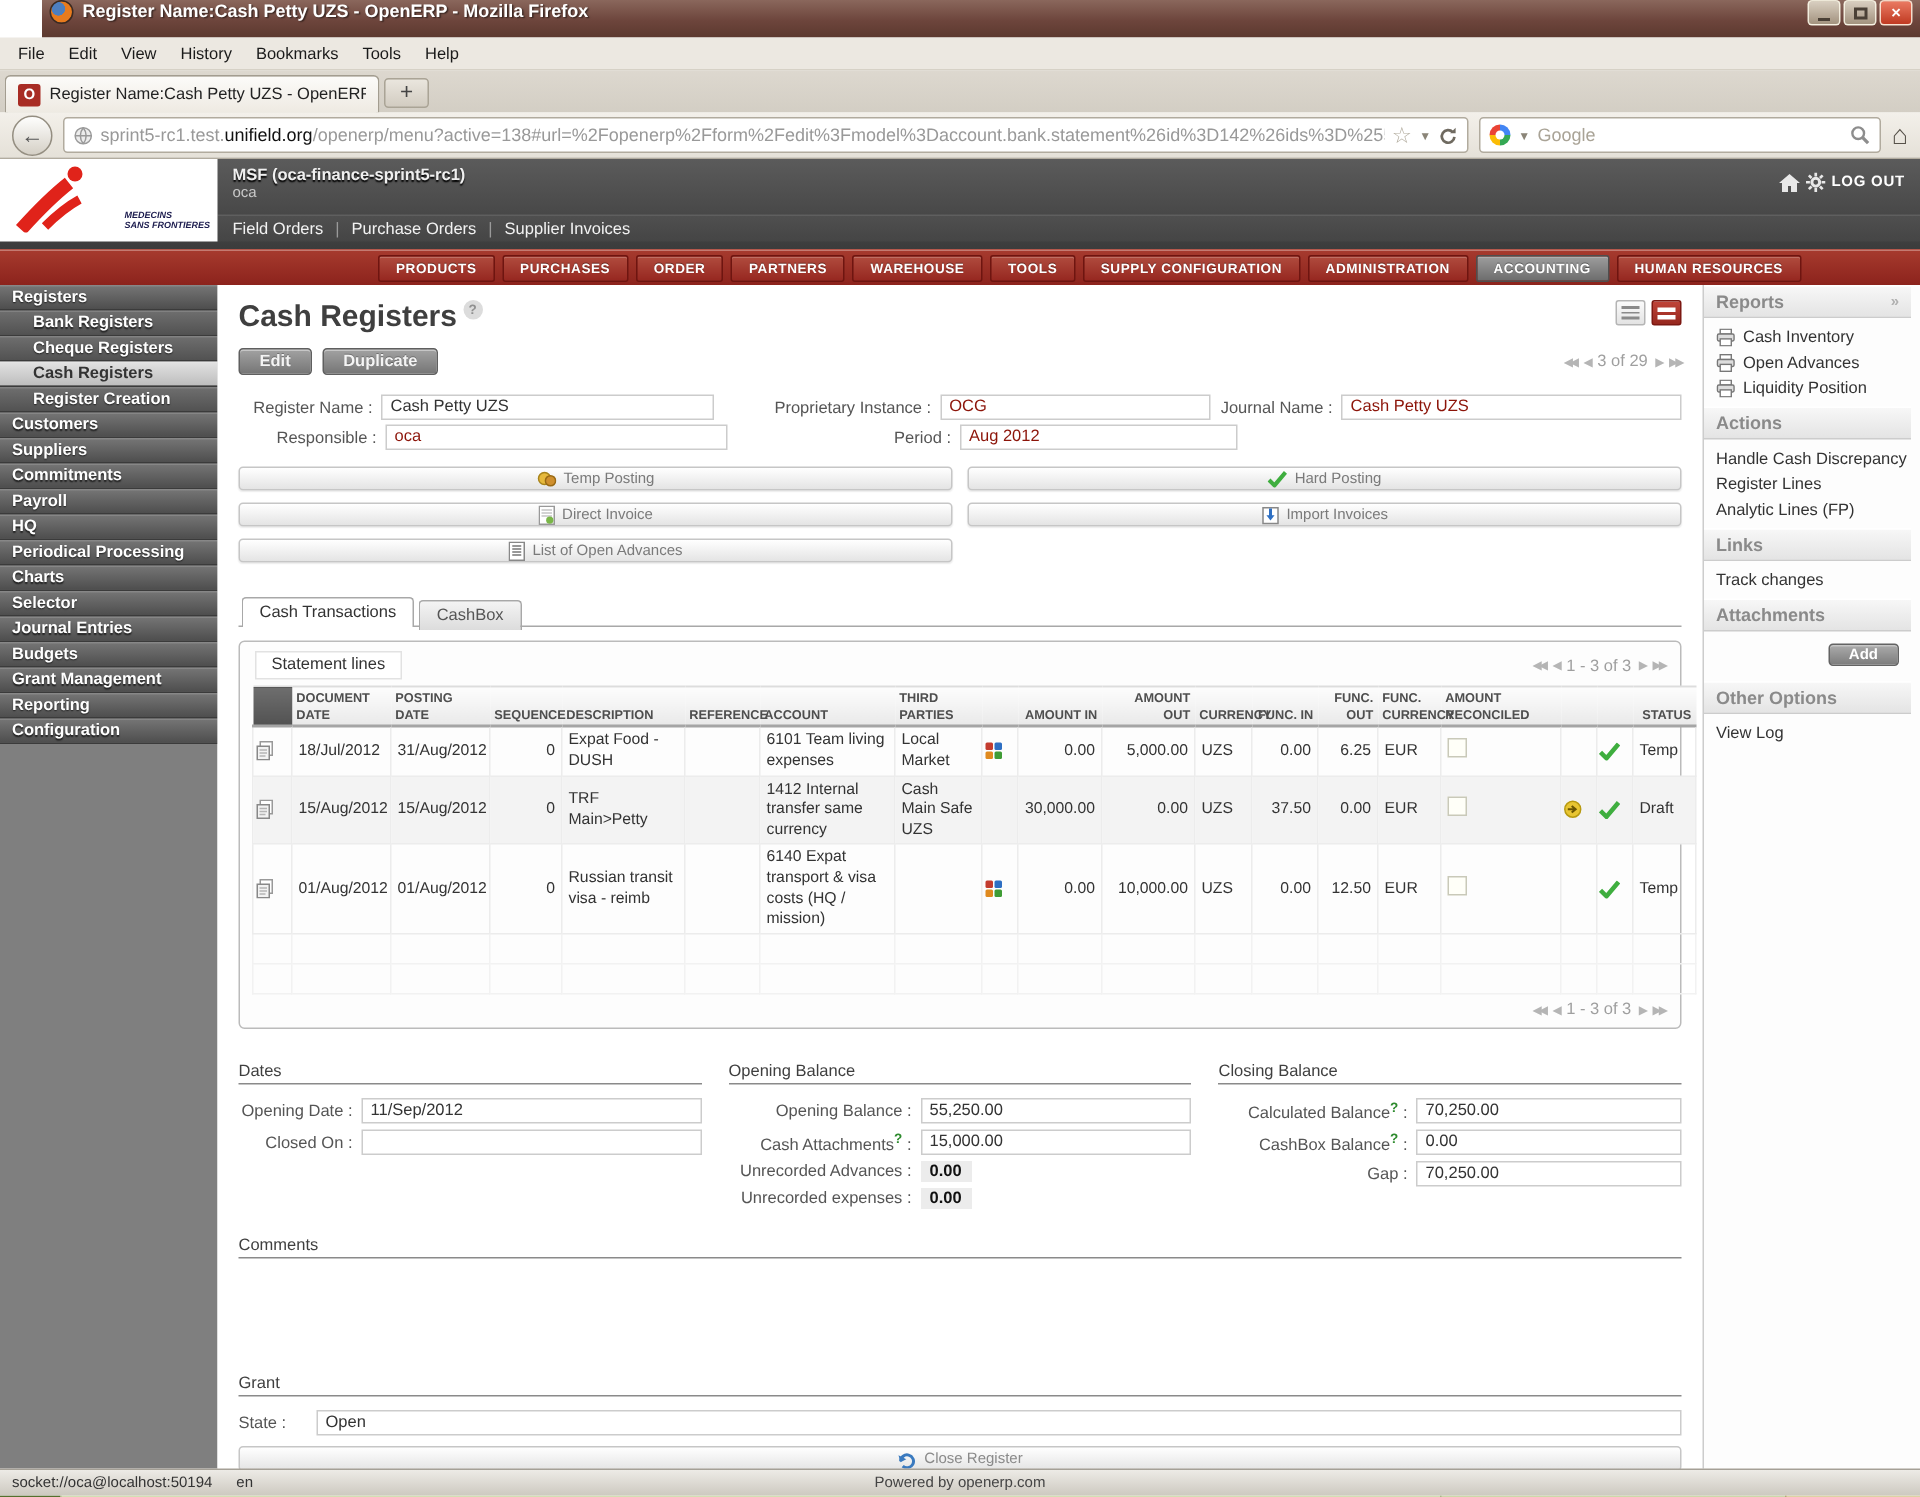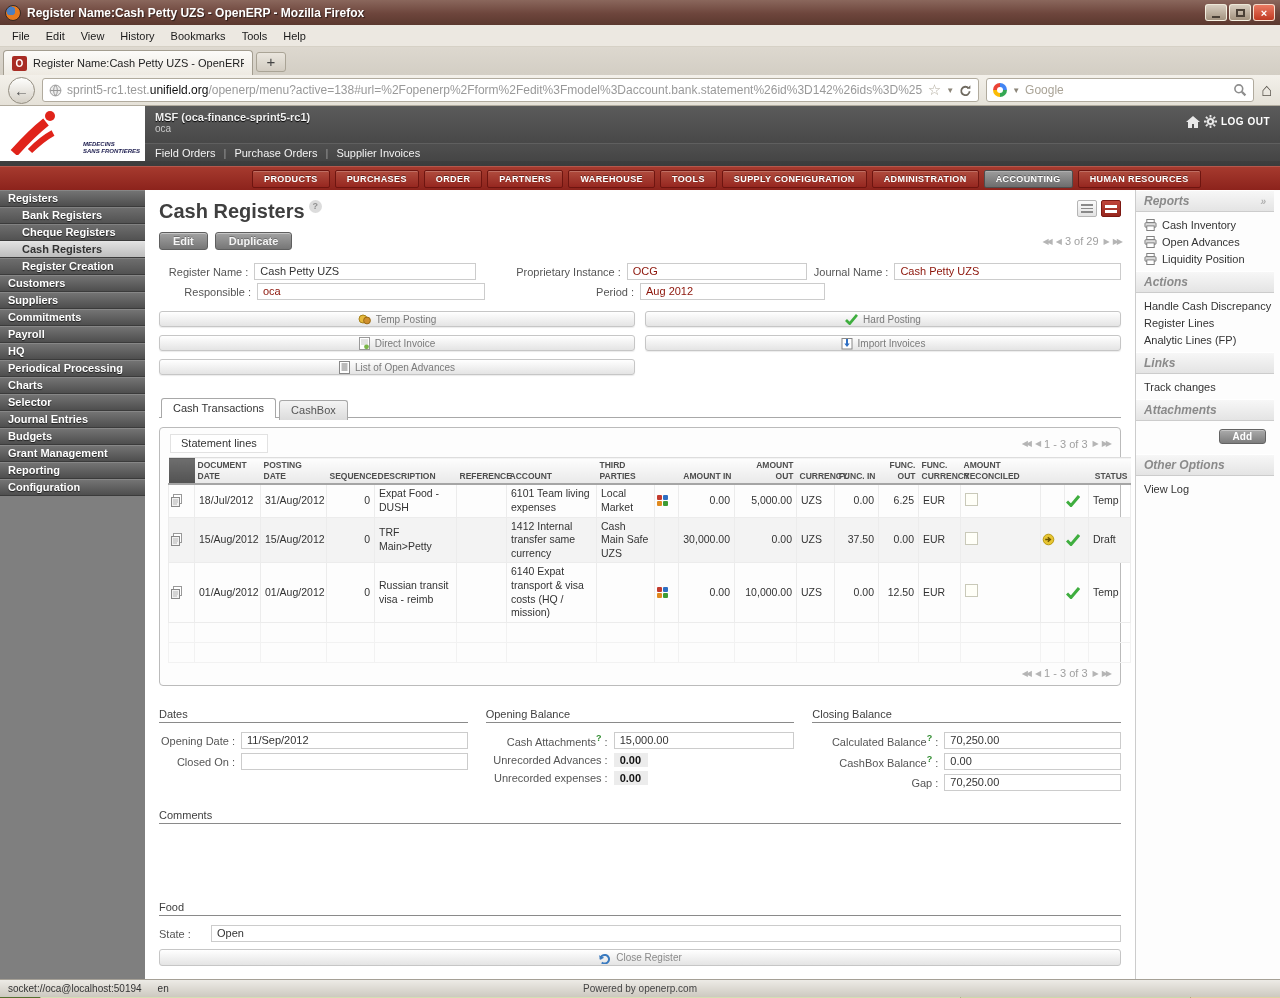--- a/index.html
+++ b/index.html
@@ -1,20 +1,20 @@
 <!DOCTYPE html>
 <html><head>
 <meta charset="utf-8">
 <style>
   * { margin:0; padding:0; box-sizing:border-box; }
   html,body { width:1280px; height:998px; }
   body { font-family:"Liberation Sans", sans-serif; background:#fff; position:relative; overflow:hidden; }
 
   
-  .titlebar { height:25px; background:linear-gradient(#8a675c,#6d453c 55%,#5c392f); display:flex; align-items:center; padding:0 5px; }
+  .titlebar { height:25px; background:linear-gradient(#8a675c,#6d453c 55%,#5c392f); display:flex; padding:0 5px;margin-left:28px; }
   .ff-icon { width:16px; height:16px; border-radius:50%; background:radial-gradient(circle at 35% 35%, #4d7fc0 0 34%, #e87b1e 36% 75%, #c5560d 76%); margin-right:6px; border:1px solid #3a2a22; }
   .win-title { color:#fff; font-size:12px; font-weight:bold; text-shadow:1px 1px 1px #00000088; flex:1; }
   .win-btns { display:flex; gap:2px; }
   .win-btn { width:22px; height:17px; border-radius:3px; border:1px solid #fffceecc; display:flex; align-items:center; justify-content:center; }
   .win-min,.win-max { background:linear-gradient(#d8cec0,#a3937f); }
   .win-close { background:linear-gradient(#ea7a62,#c03a22); color:#fff; font-size:11px; font-weight:bold; }
   .min-glyph { width:8px; height:2px; background:#4a4036; margin-top:8px; }
   .max-glyph { width:9px; height:8px; border:2px solid #4a4036; }
 
   .menubar { height:22px; background:#ece8e1; border-bottom:1px solid #d6d1c6; display:flex; align-items:center; padding-left:4px; }
@@ -128,21 +128,21 @@
 
   .comments-sec { margin-top:14px; }
   .comments-body { height:68px; }
   .state-sec { margin-top:0; }
   .state-row { display:flex; align-items:center; margin-top:9px; font-size:11px; }
   .state-label { width:52px; text-align:left; color:#555; padding-right:6px; }
   .close-btn { margin-top:7px; height:17px; width:100%; background:linear-gradient(#ffffff,#e4e4e4); border:1px solid #c6c6c6; border-radius:3px; font-size:10px; color:#8a8a8a; display:flex; align-items:center; justify-content:center; gap:5px; }
 
   
   .right-sidebar { width:145px; flex:none; background:#fdfdfd; border-left:1px solid #ccc; font-size:11px; padding-right:6px; }
-  .rs-header { background:linear-gradient(#f7f7f7,#e4e4e4); border-bottom:1px solid #ccc; border-top:1px solid #fff; color:#8a8a8a; font-weight:bold; font-size:12px; padding:3px 8px; display:flex; align-items:center;font-style:italic; }
+  .rs-header { background:linear-gradient(#f7f7f7,#e4e4e4); border-bottom:1px solid #ccc; border-top:1px solid #fff; color:#8a8a8a; font-weight:bold; font-size:12px; padding:3px 8px; display:flex; align-items:center; }
   .rs-chevron { margin-left:auto; color:#b0b0b0; font-size:10px; }
   .rs-item { padding:3px 8px 2px; color:#333; display:flex; align-items:center; gap:5px; white-space:nowrap; }
   .rs-pad { height:4px; }
   .add-btn { display:block; margin:8px 8px 10px auto; background:linear-gradient(#ababab,#7d7d7d); border:1px solid #636363; border-radius:3px; color:#fff; font-weight:bold; font-size:10px; padding:1px 13px; box-shadow:inset 0 1px 0 #ffffff55; }
 
   
   .statusbar { height:18px; background:linear-gradient(#edebe6,#cdc9c0); border-top:1px solid #a5a096; display:flex; align-items:center; font-size:10px; color:#333; padding:0 8px; position:relative; }
   .sb-left { display:flex; gap:16px; z-index:1; }
   .sb-center { position:absolute; left:0; right:0; text-align:center; color:#444; }
   .taskbar { height:5px; display:flex; }
@@ -614,20 +614,24 @@
         </div>
         <div class="srow">
           <span class="slabel lw-d">Closed On :</span>
           <span class="sfield"></span>
         </div>
       </div>
 
       <div class="section">
         <div class="section-title">Opening Balance</div>
         <div class="srow">
+          <span class="slabel lw-o">Opening Balance :</span>
+          <span class="sfield">55,250.00</span>
+        </div>
+        <div class="srow">
           <span class="slabel lw-o"><span>Cash Attachments</span><sup>?</sup><span> :</span></span>
           <span class="sfield">15,000.00</span>
         </div>
         <div class="srow">
           <span class="slabel lw-o">Unrecorded Advances :</span>
           <span class="sflat">0.00</span>
         </div>
         <div class="srow">
           <span class="slabel lw-o">Unrecorded expenses :</span>
           <span class="sflat">0.00</span>
@@ -650,21 +654,21 @@
         </div>
       </div>
     </div>
 
     <div class="comments-sec">
       <div class="section-title">Comments</div>
       <div class="comments-body"></div>
     </div>
 
     <div class="state-sec">
-      <div class="section-title">Food</div>
+      <div class="section-title">Grant</div>
       <div class="state-row">
         <span class="state-label">State :</span>
         <span class="sfield">Open</span>
       </div>
       <div class="close-btn">
         <svg width="13" height="12" viewBox="0 0 13 12">
             <path d="M2.4 7.2a4.3 4.3 0 1 1 1.4 3.2" fill="none" stroke="#3a7abf" stroke-width="2"></path>
             <path d="M1 3.2l1.3 4.6 3.9-2z" fill="#3a7abf"></path>
           </svg>
         <span>Close Register</span>

